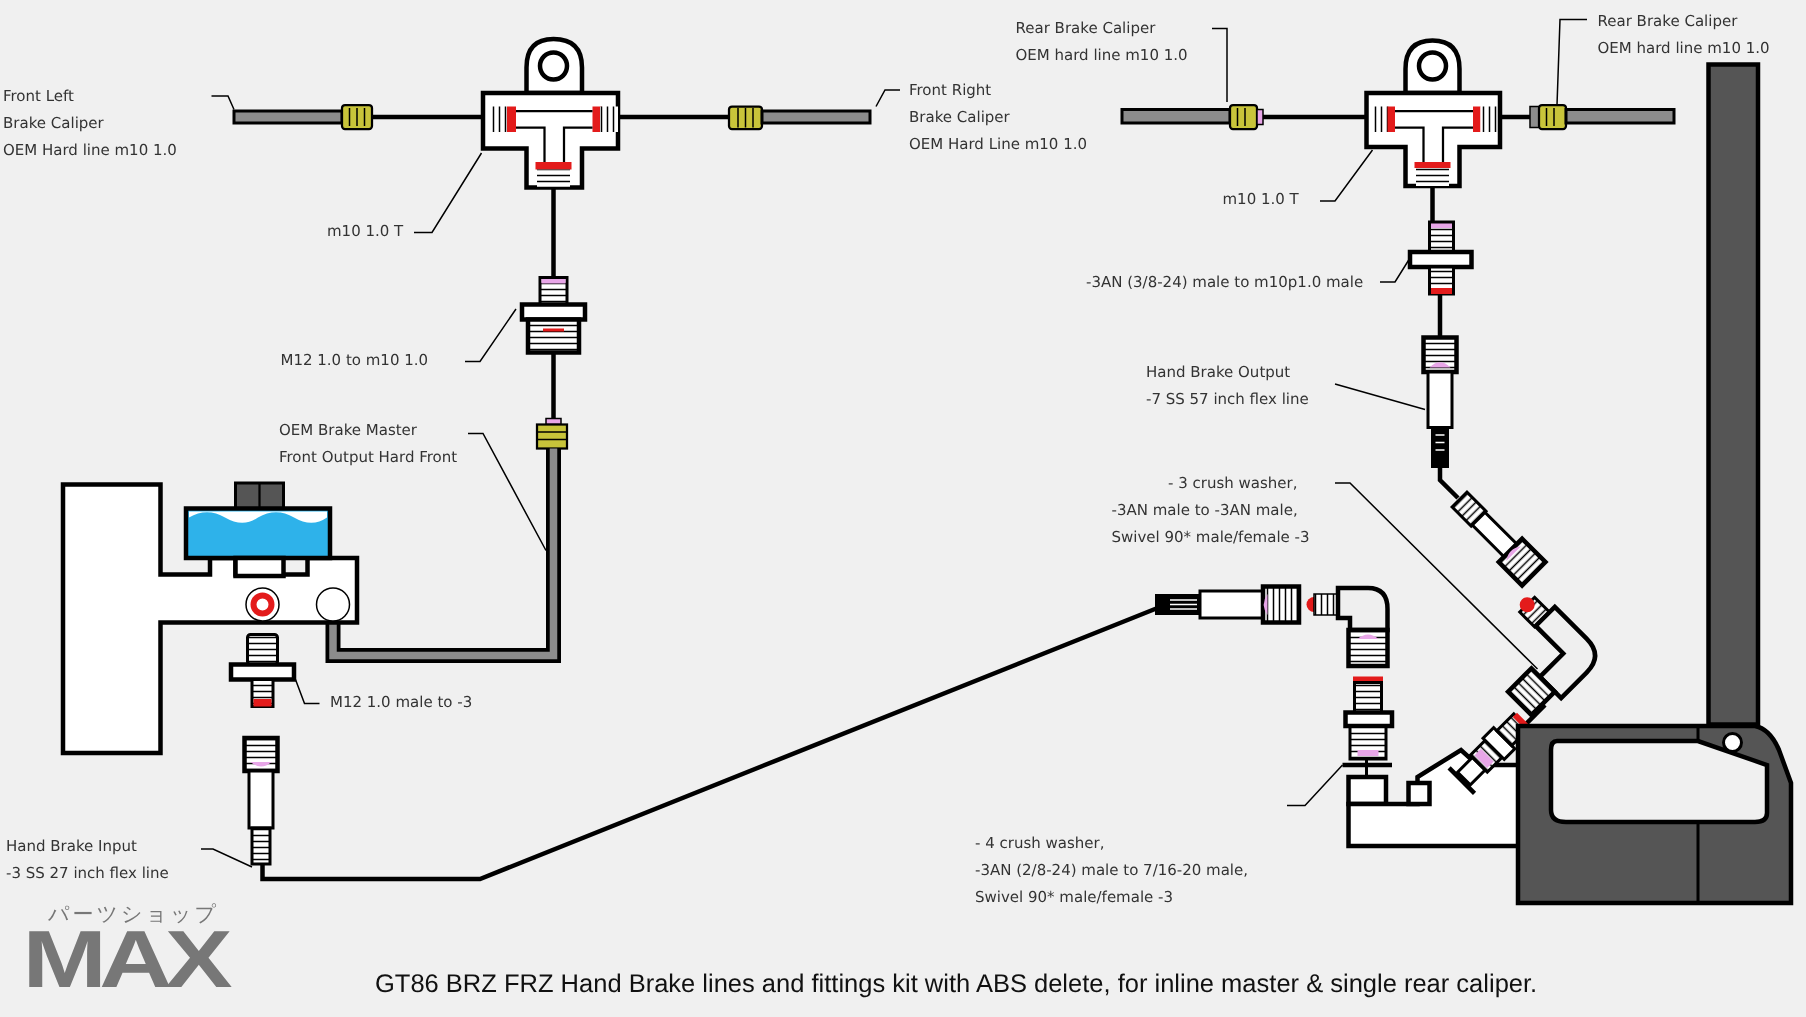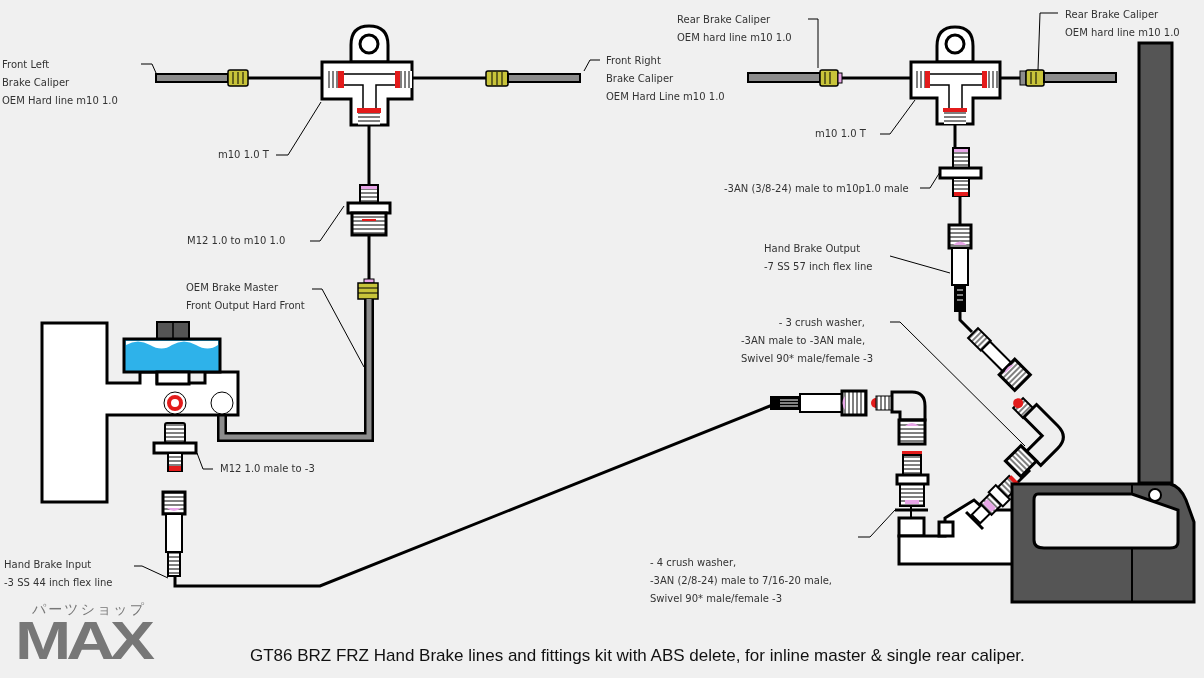--- a/index.html
+++ b/index.html
@@ -294,21 +294,21 @@
 </div>
 <div class="lbl" style="left:186px;top:279px;">
   <div>OEM Brake Master</div>
   <div>Front Output Hard Front</div>
 </div>
 <div class="lbl" style="left:220px;top:460px;text-align:right;">
   <div>M12 1.0 male to -3</div>
 </div>
 <div class="lbl" style="left:4px;top:556px;">
   <div>Hand Brake Input</div>
-  <div>-3 SS 44 inch flex line</div>
+  <div>-3 SS 27 inch flex line</div>
 </div>
 <div class="lbl" style="left:677px;top:11px;">
   <div>Rear Brake Caliper</div>
   <div>OEM hard line m10 1.0</div>
 </div>
 <div class="lbl" style="left:1065px;top:6px;">
   <div>Rear Brake Caliper</div>
   <div>OEM hard line m10 1.0</div>
 </div>
 <div class="lbl" style="left:815px;top:125px;">

